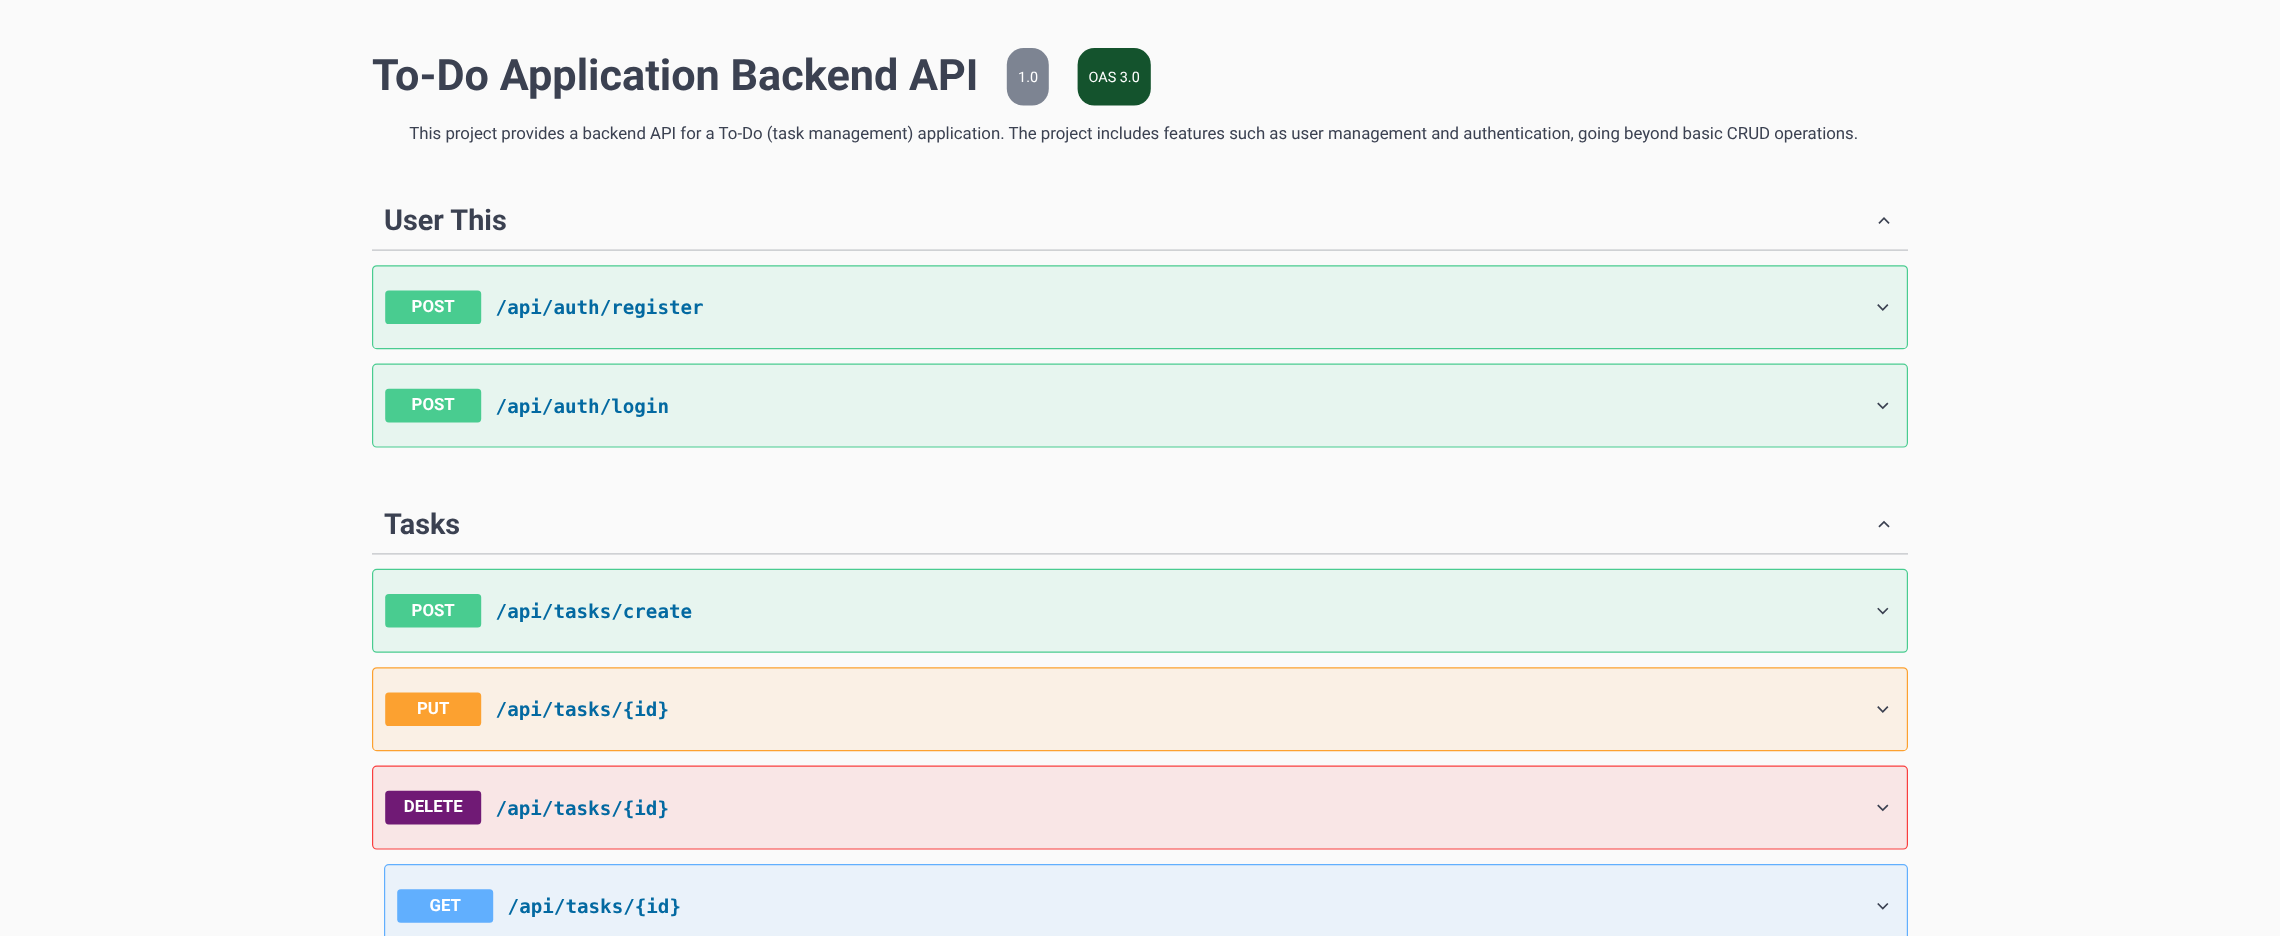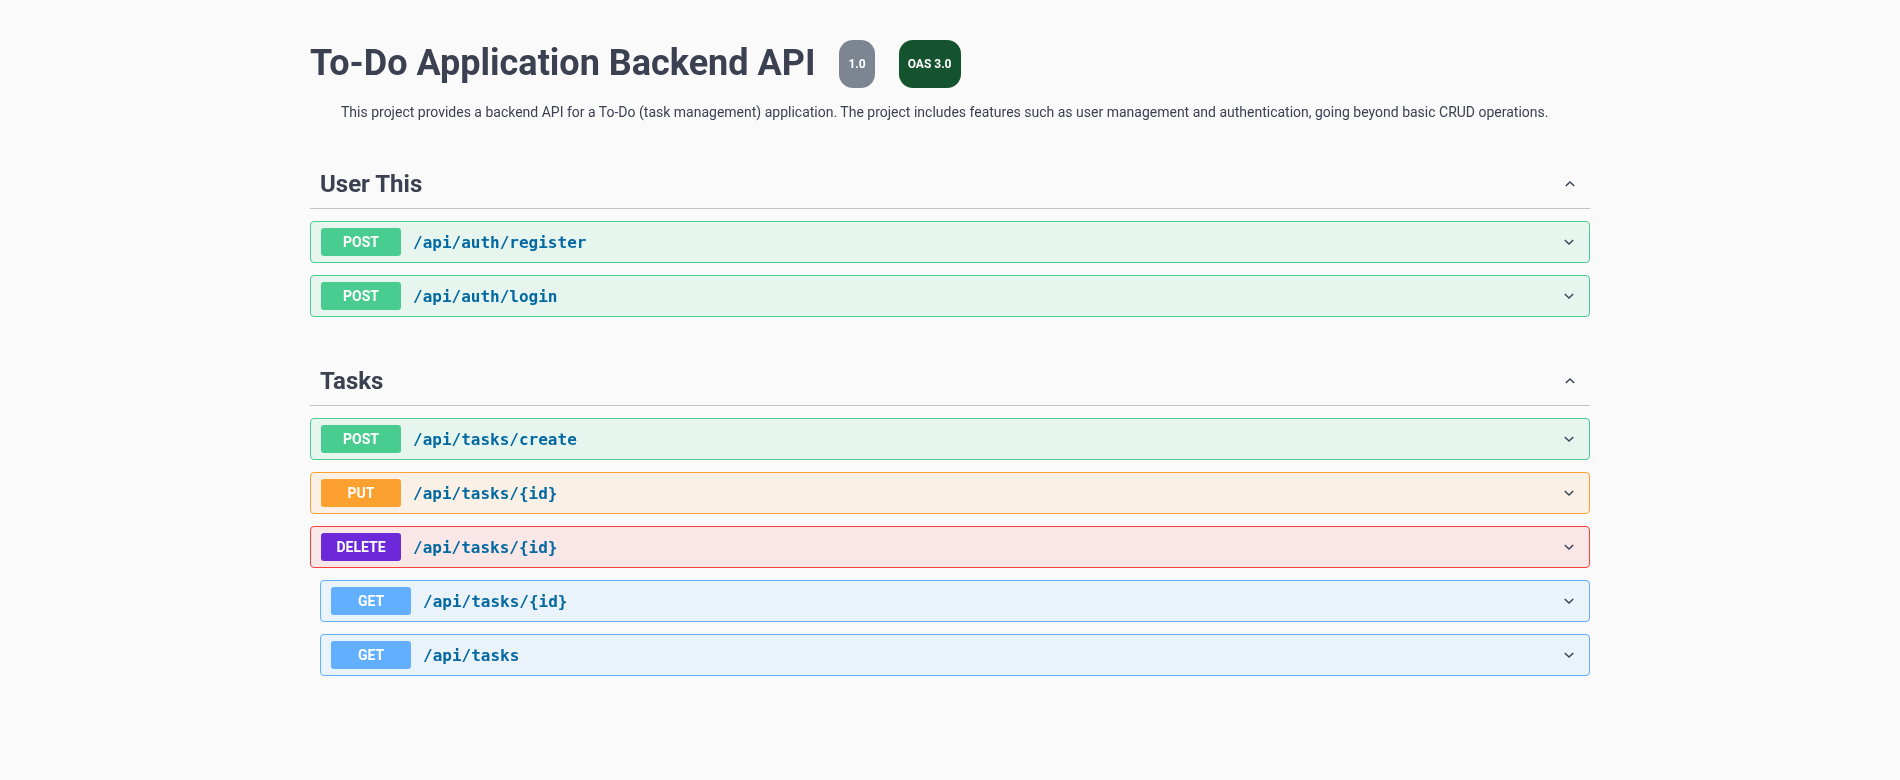--- a/index.html
+++ b/index.html
@@ -26,21 +26,21 @@
   h1.title {
     font-size: 36px;
     font-weight: 700;
     color: #3b4151;
     line-height: 1.2;
   }
   .badge {
     display: inline-block;
     border-radius: 14px;
     font-size: 12px;
-    font-weight: 700;
+    font-weight: 400;
     color: #fff;
     padding: 17px 9px;
     vertical-align: super;
   }
   .badge-version { background: #7d8492; }
   .badge-oas { background: #14532d; }
   .description {
     font-size: 14px;
     color: #3b4151;
     margin-top: 16px;
@@ -72,21 +72,21 @@
   }
   .chevron svg { width: 14px; height: 14px; }
   .ops { margin-top: 12px; }
   .op {
     border: 1px solid;
     border-radius: 4px;
     margin-bottom: 12px;
     display: flex;
     align-items: center;
     justify-content: space-between;
-    padding: 6px 10px;
+    padding: 20px 10px;
     cursor: pointer;
   }
   .op-left { display: flex; align-items: center; gap: 12px; }
   .method {
     min-width: 80px;
     text-align: center;
     font-size: 14px;
     font-weight: 700;
     color: #fff;
     padding: 6px 0;
@@ -98,21 +98,21 @@
     font-size: 16px;
     font-weight: 600;
     color: #0369a1;
   }
   
   .op.post   { border-color:#49cc90; background:rgba(73,204,144,.1); }
   .op.post .method { background:#49cc90; }
   .op.put    { border-color:#fca130; background:rgba(252,161,48,.1); }
   .op.put .method { background:#fca130; }
   .op.delete { border-color:#f93e3e; background:rgba(249,62,62,.1); }
-  .op.delete .method { background:#6d28d9; }
+  .op.delete .method { background:#701a75; }
   .op.get    { border-color:#61affe; background:rgba(97,175,254,.1);margin-left:10px; }
   .op.get .method { background:#61affe; }
 </style>
 </head>
 <body>
 
 <div class="container">
 
   <div class="header">
     <div class="title-row">

